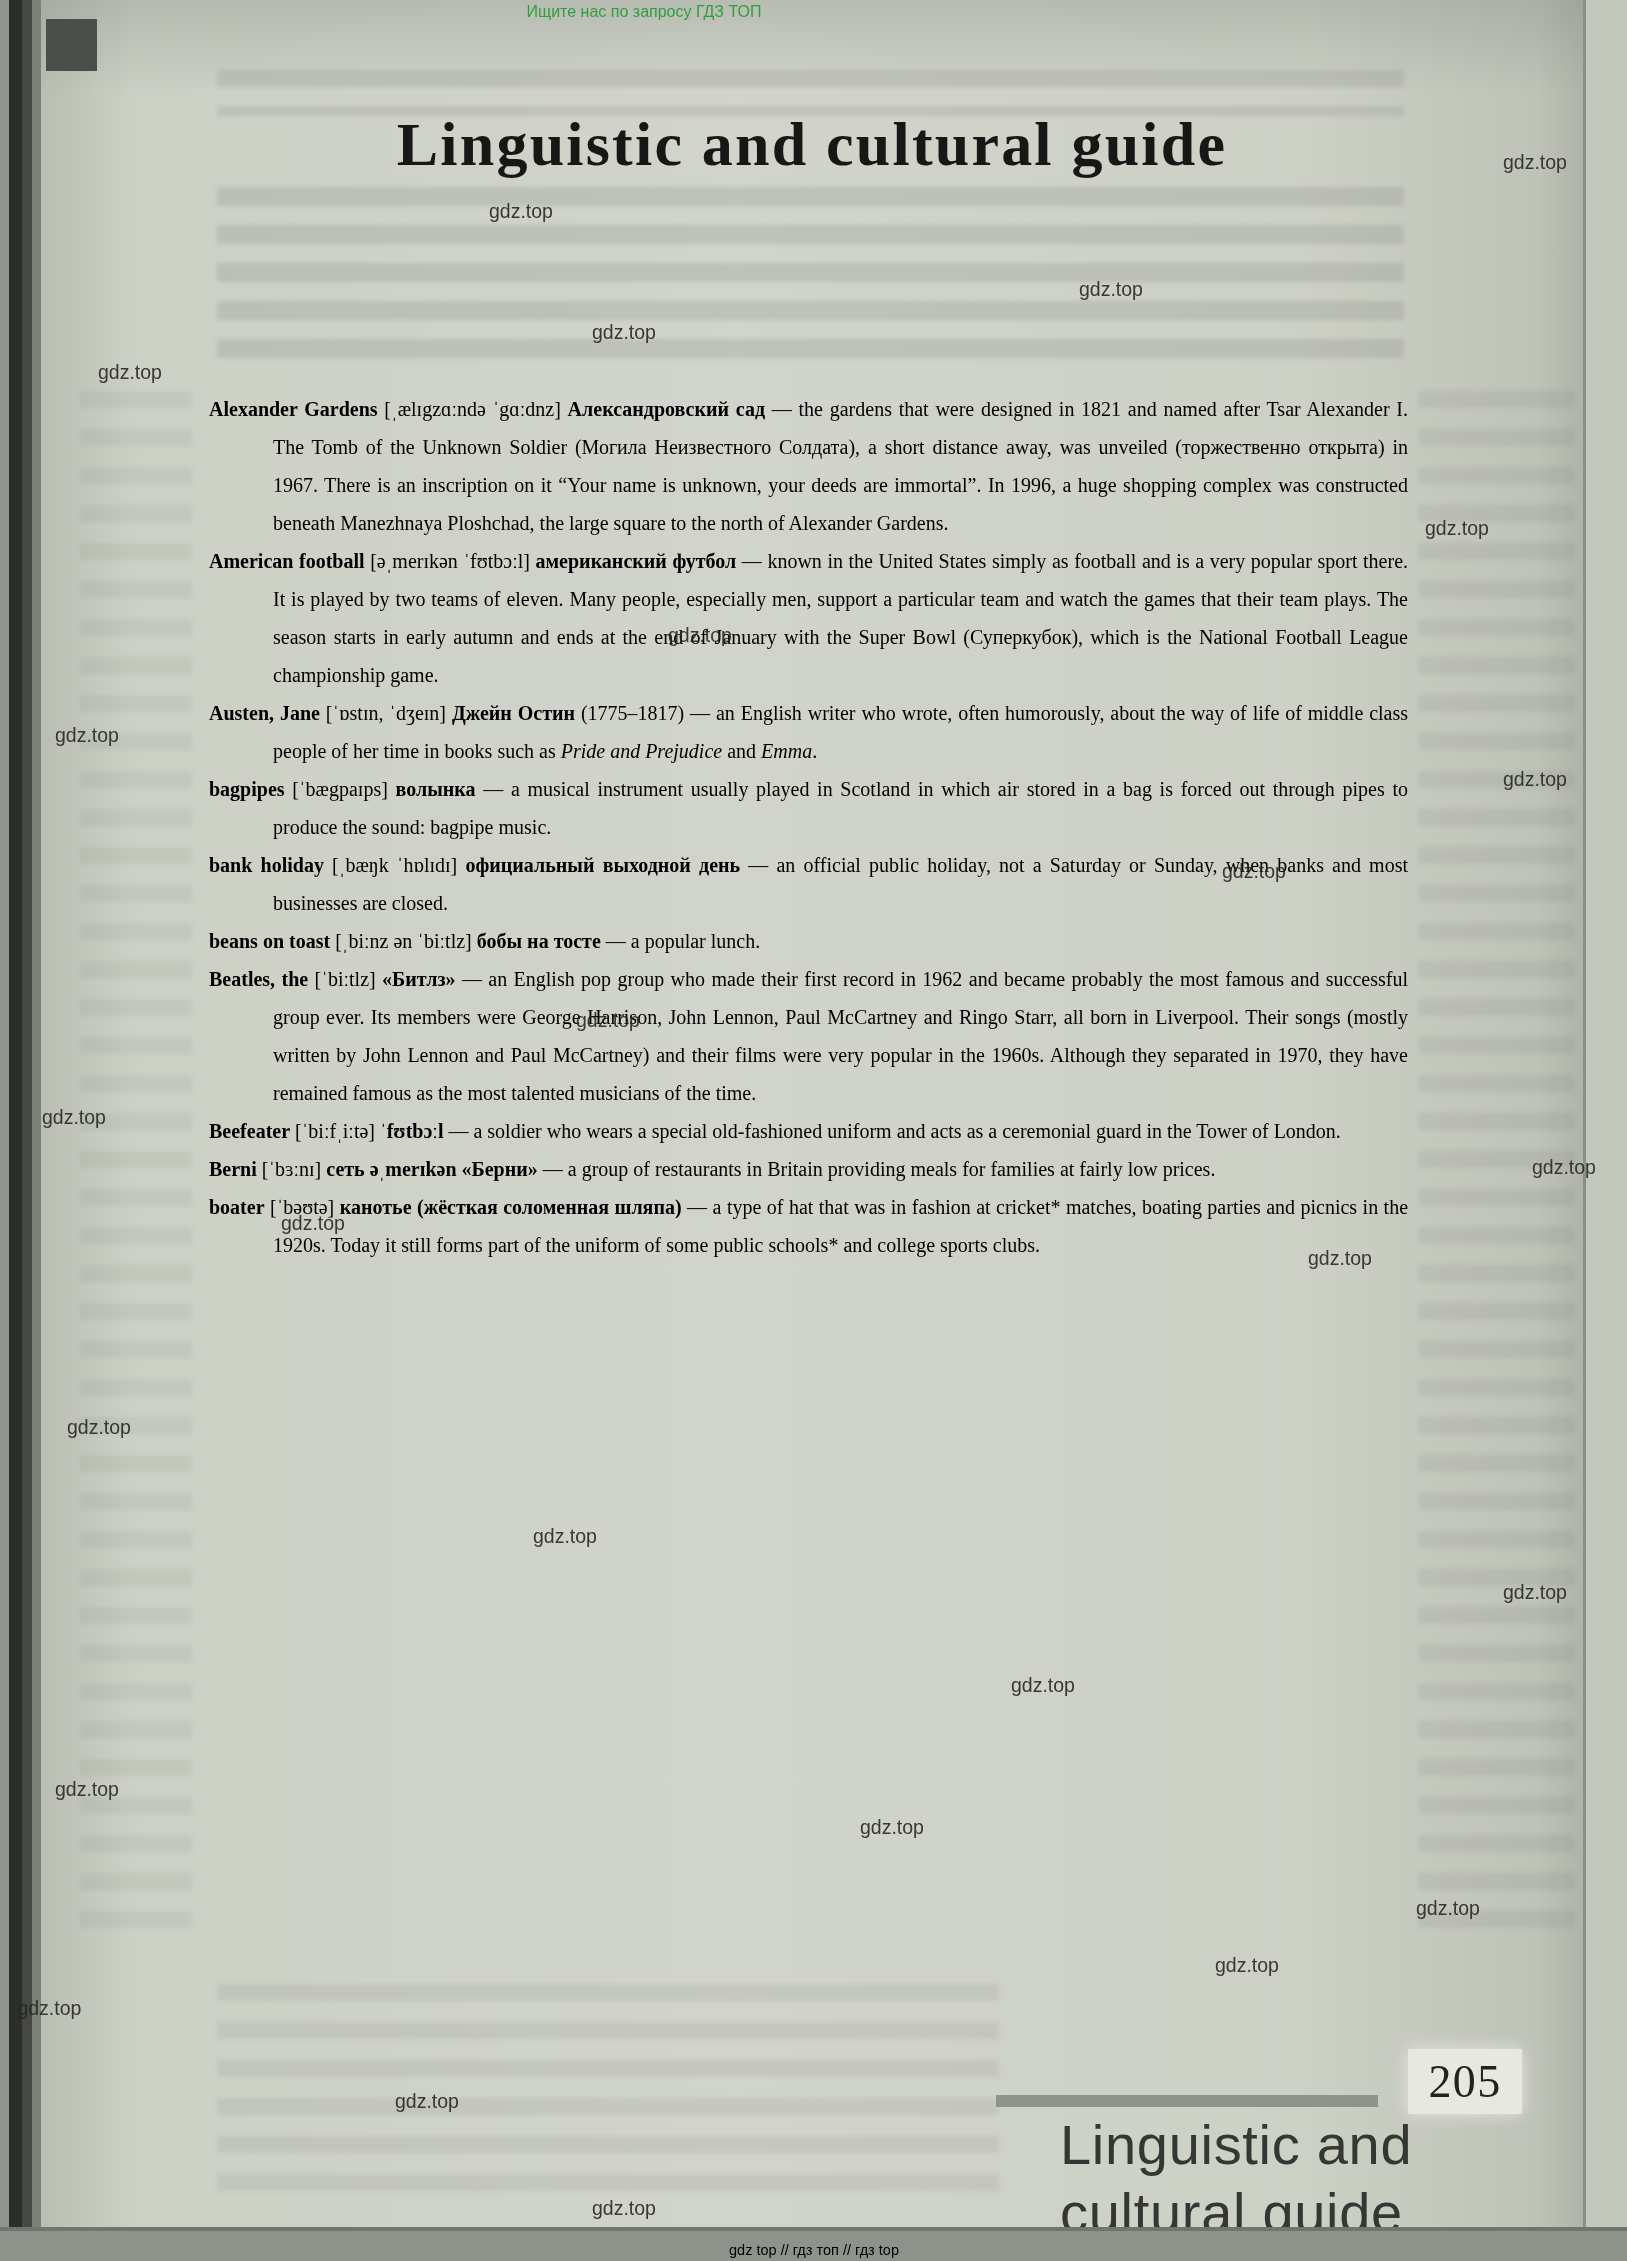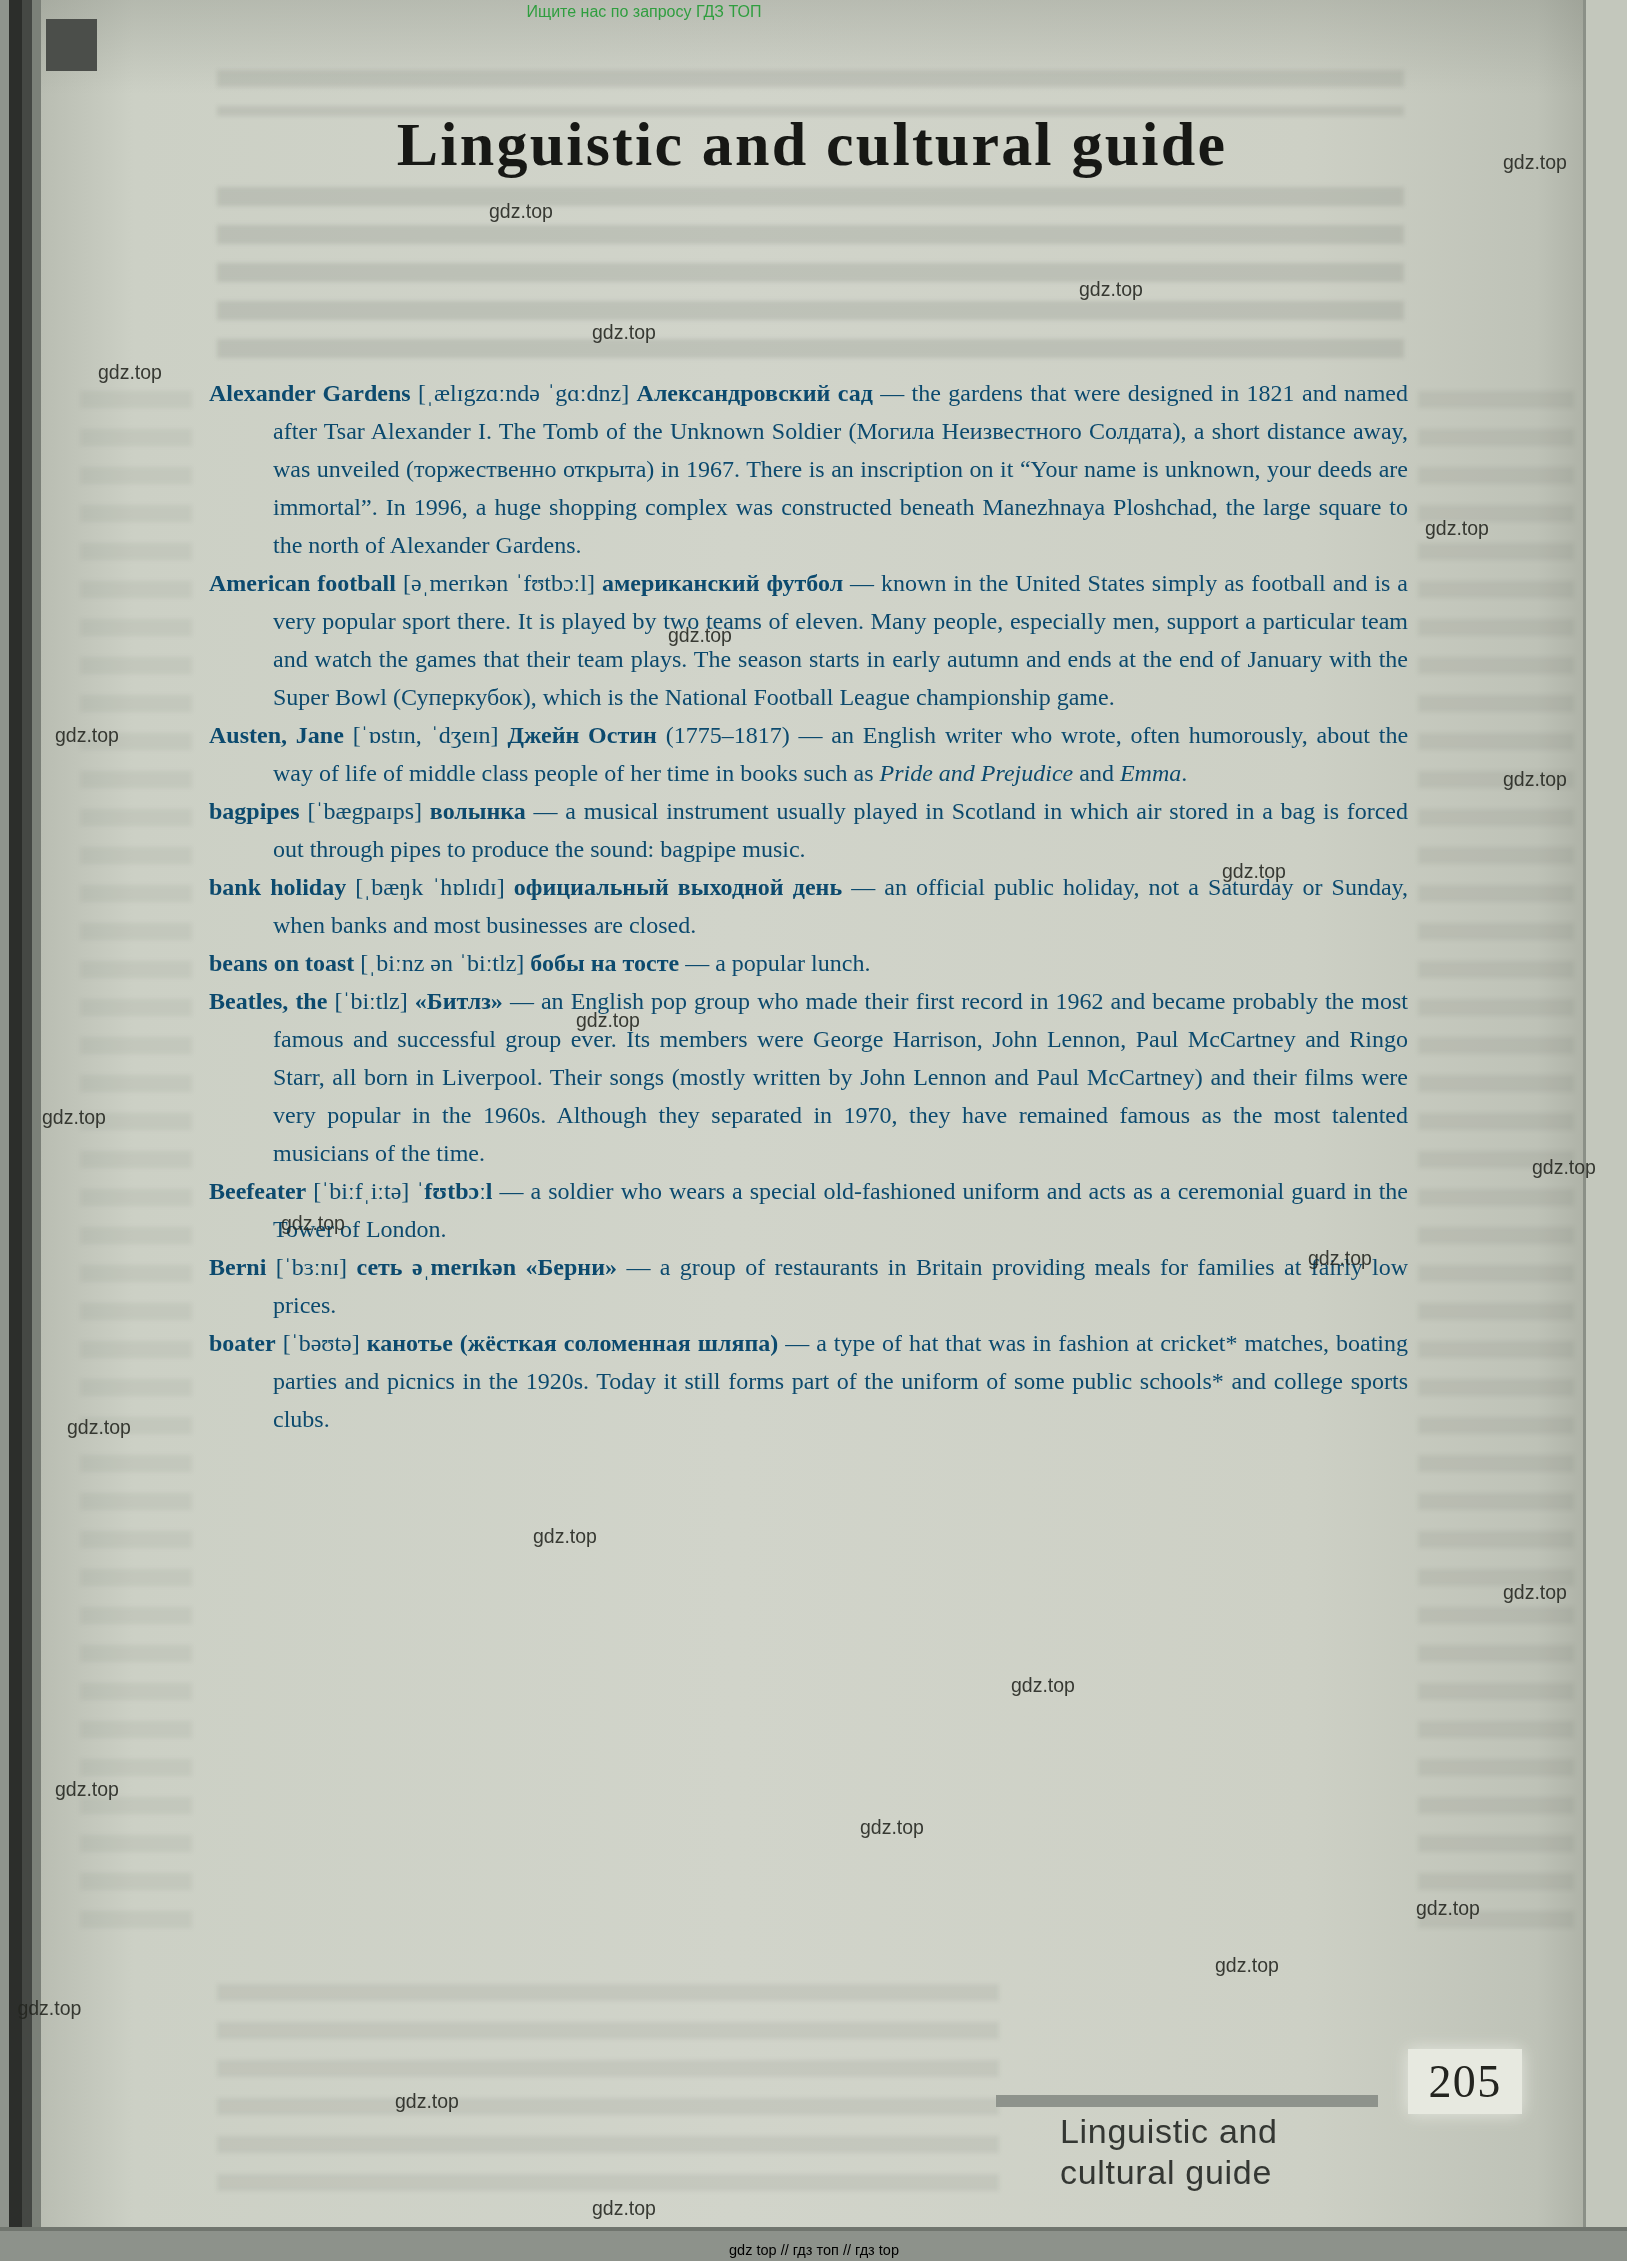--- a/index.html
+++ b/index.html
@@ -30,32 +30,32 @@
   .ghost-b{left:1418px;top:391px;width:156px;height:1557px;
            background:repeating-linear-gradient(180deg, rgba(96,102,92,.10) 0 17.4px, rgba(96,102,92,0) 17.4px 38px);}
   .ghost-c{left:80px;top:391px;width:112px;height:1557px;
            background:repeating-linear-gradient(180deg, rgba(96,102,92,.08) 0 17.4px, rgba(96,102,92,0) 17.4px 38px);}
   .ghost-d{left:217px;top:1984px;width:782px;height:217px;
            background:repeating-linear-gradient(180deg, rgba(96,102,92,.10) 0 17.4px, rgba(96,102,92,0) 17.4px 38px);}
 
   
   .title{position:absolute;left:217px;top:110px;width:1190px;text-align:center;
          font-weight:bold;font-size:62px;line-height:1.1;color:#171815;letter-spacing:2.2px;margin:0;}
-  .entries{position:absolute;left:209px;top:374px;width:1199px;
-           font-size:24px;line-height:38px;color:#0c4a6e;text-align:justify;}
+  .entries{position:absolute;left:209px;top:390px;width:1199px;
+           font-size:20px;line-height:38px;color:#000000;text-align:justify;}
   .entry{margin:0;padding-left:64px;text-indent:-64px;}
   .hw,.ru{font-weight:bold;}
   .it{font-style:italic;}
 
   .pagebox{position:absolute;left:1408px;top:2049px;width:114px;height:65px;background:#e7e9e0;
            display:flex;align-items:center;justify-content:center;
            font-size:46px;color:#23241f;letter-spacing:1.4px;box-shadow:0 0 16px rgba(231,233,224,.95);}
   .footbar{position:absolute;left:996px;top:2095px;width:382px;height:11.6px;background:#8e938c;}
   .foottext{position:absolute;left:1060px;top:2111px;
-            font-family:"Liberation Sans",sans-serif;font-size:34px;line-height:1.22;
+            font-family:"Liberation Sans",sans-serif;font-size:56px;line-height:1.22;
             color:#343733;letter-spacing:0.7px;}
 
   .wm{position:absolute;font-family:"Liberation Sans",sans-serif;font-size:19.5px;
       color:#23251f;opacity:.88;white-space:nowrap;}
   .promo-top{position:absolute;left:0;top:2.9px;width:1288px;text-align:center;
              font-family:"Liberation Sans",sans-serif;font-size:16px;color:#2f9e3f;}
   .promo-bottom{position:absolute;left:0;top:2242px;width:1628px;text-align:center;
              font-family:"Liberation Sans",sans-serif;font-size:14.5px;color:#000000;}
 </style>
 </head>

